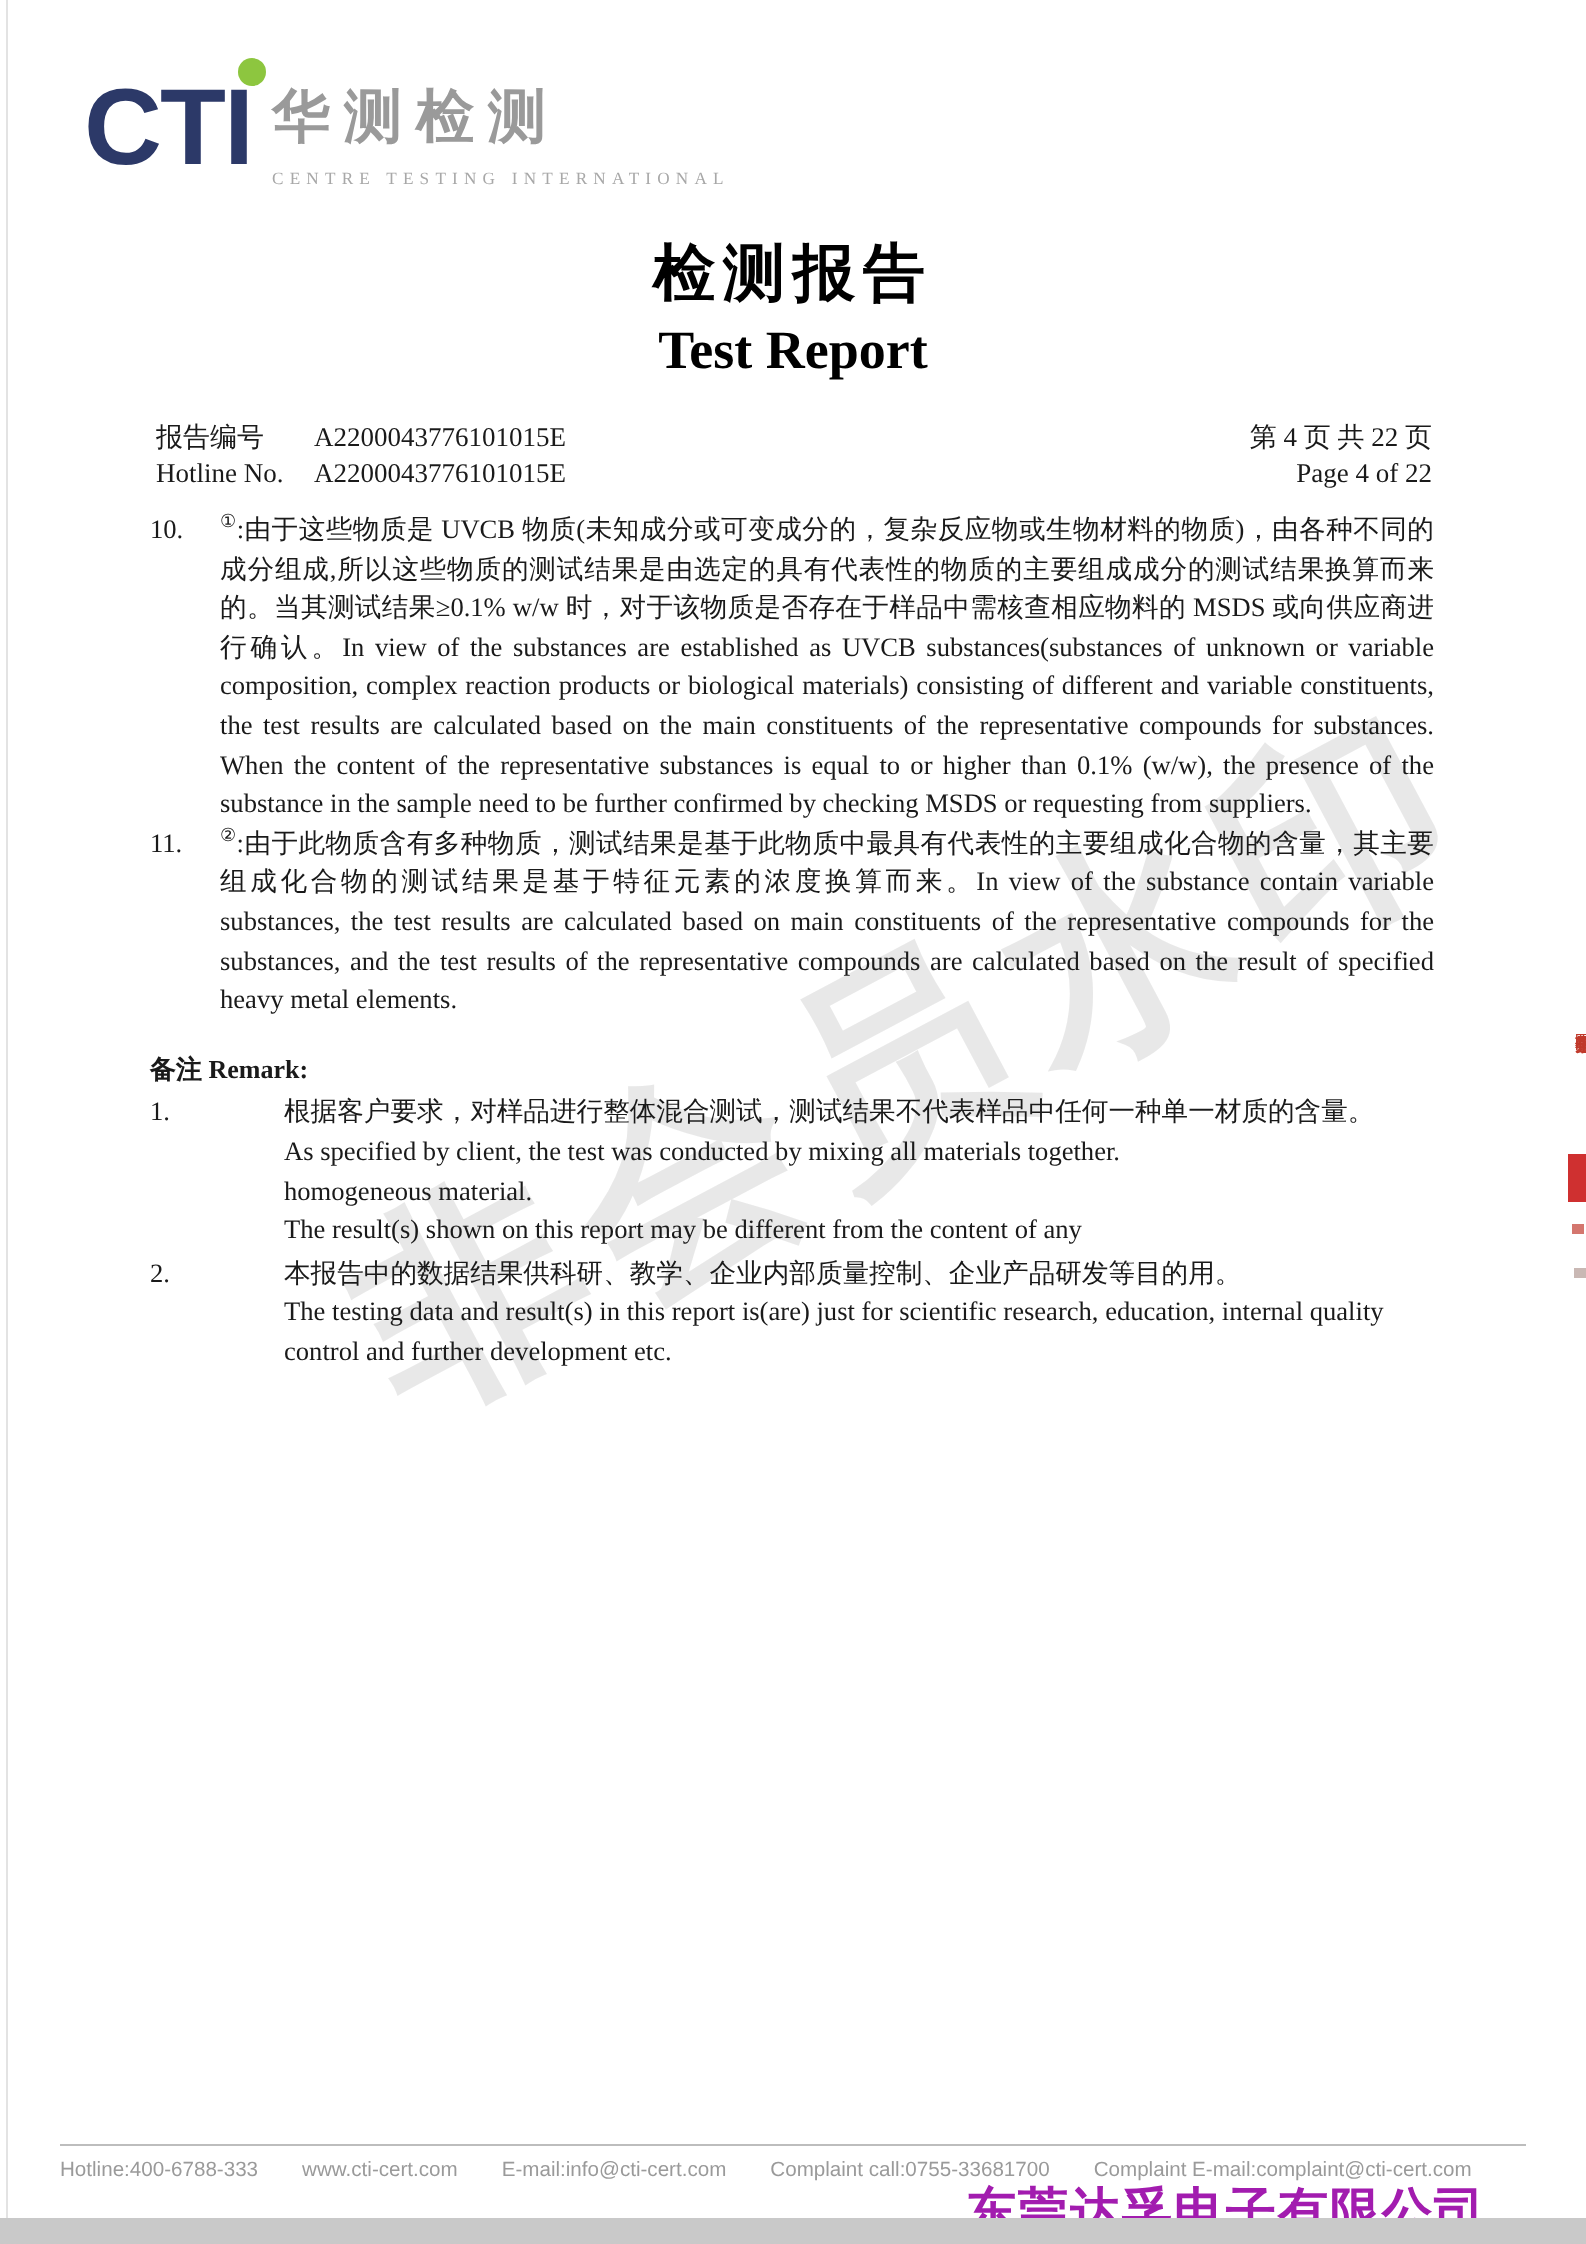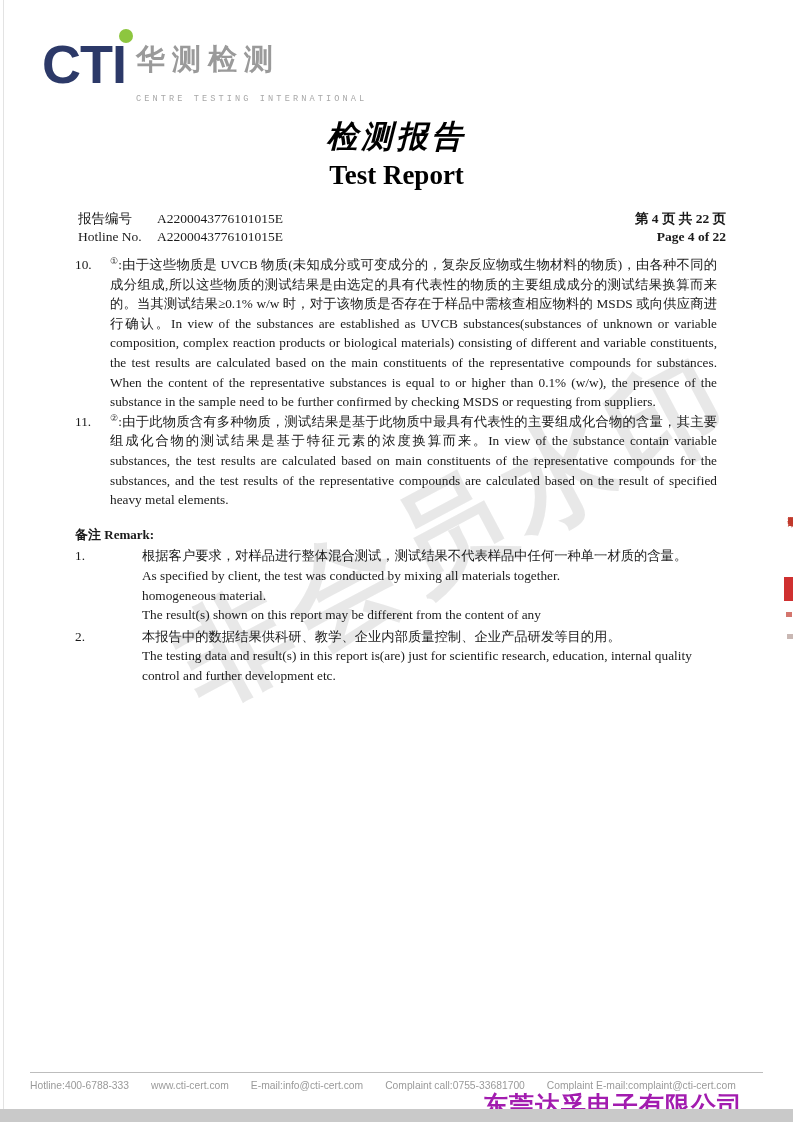--- a/index.html
+++ b/index.html
@@ -20,34 +20,34 @@
     position:relative;
     font-family:"Liberation Sans","DejaVu Sans",sans-serif;
     font-weight:800;font-size:54px;line-height:0.85;
     letter-spacing:-1px;color:#2c3968;
     padding-top:18px;
   }
   .logo-dot{position:absolute;right:-7px;top:5px;width:14px;height:14px;border-radius:50%;background:#8dc63f;}
   .logo-right{margin-left:10px;padding-top:20px;}
   .logo-zh{font-size:29px;color:#9a9a9a;letter-spacing:7px;font-weight:600;line-height:1.05;
     font-family:"Liberation Sans","DejaVu Sans",sans-serif;}
-  .logo-sub{font-size:8.6px;color:#a8a8a8;letter-spacing:3.1px;margin-top:20px;
-    font-family:Liberation Mono, monospace;}
+  .logo-sub{font-size:8.6px;color:#a8a8a8;letter-spacing:3.1px;margin-top:10px;
+    font-family:Liberation Serif, serif;}
 
   
   .title-block{position:absolute;left:0;top:116px;width:793px;text-align:center;}
-  .title-zh{font-size:31px;font-weight:700;letter-spacing:4px;color:#000;font-style:italic;}
+  .title-zh{font-size:31px;font-weight:700;letter-spacing:4px;color:#000;}
   .title-en{font-size:27px;font-weight:700;color:#000;margin-top:2px;}
 
   
   .rep-head{position:absolute;left:78px;top:210px;width:648px;font-size:13.5px;line-height:17.5px;}
   .rep-left{position:absolute;left:0;top:0;}
   .rep-row{display:flex;}
   .rep-label{width:79px;}
-  .rep-right{position:absolute;right:0;top:0;text-align:right;font-weight:bold;}
+  .rep-right{position:absolute;right:10px;top:0;text-align:right;}
 
   
   .body-block{position:absolute;left:75px;top:255px;width:642px;font-size:13.3px;line-height:19.6px;}
   .note-row{display:flex;align-items:flex-start;}
   .note-num{width:35px;flex:0 0 35px;}
   .note-text{flex:1;text-align:justify;}
   sup.circ{font-size:9px;vertical-align:super;line-height:0;}
 
   .remark-head{margin-top:15px;font-weight:700;font-size:13px;}
   .remark-items{margin-top:2px;}

